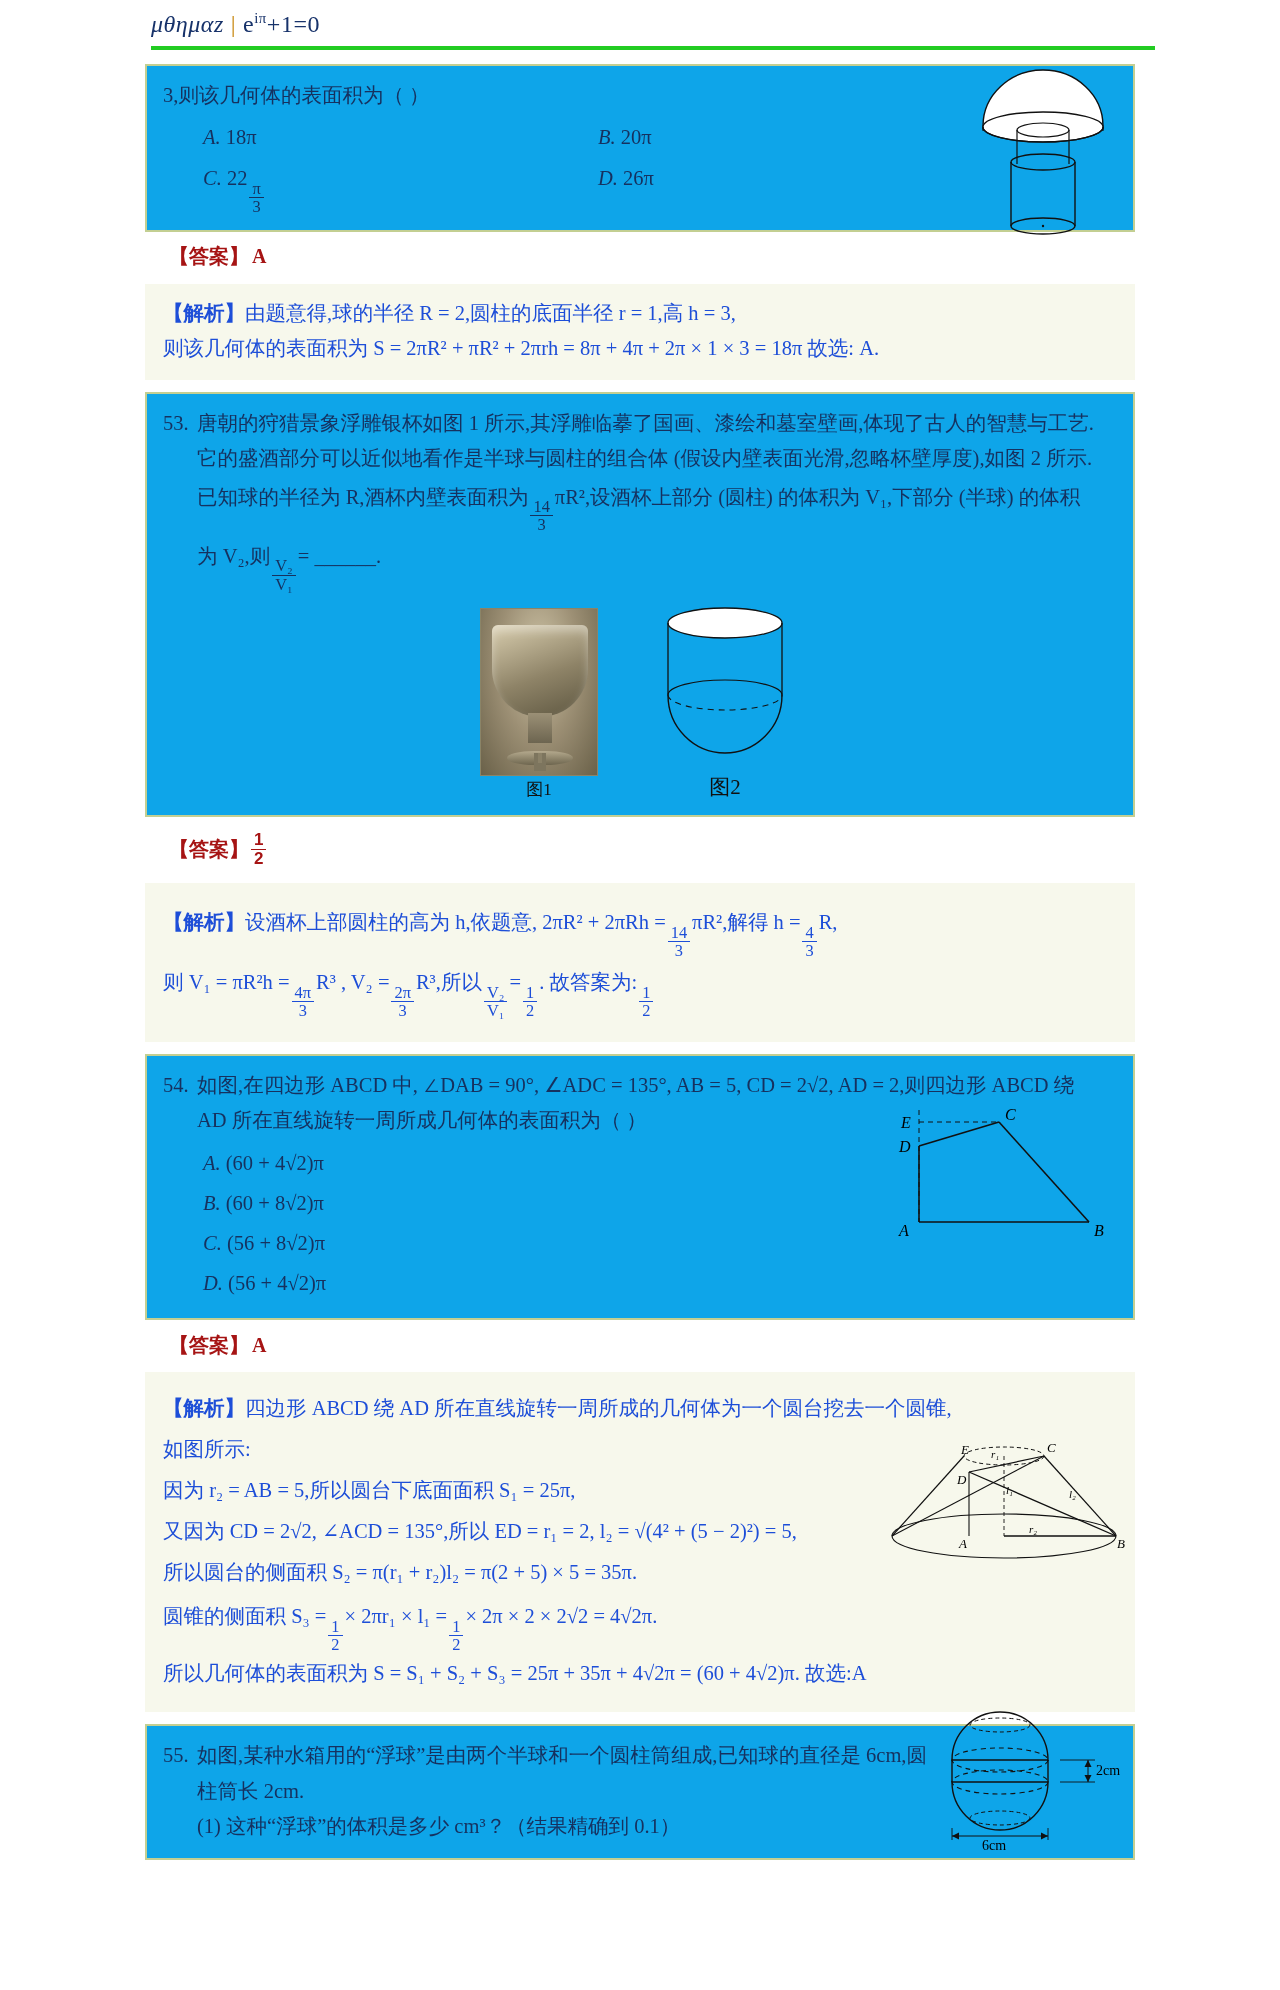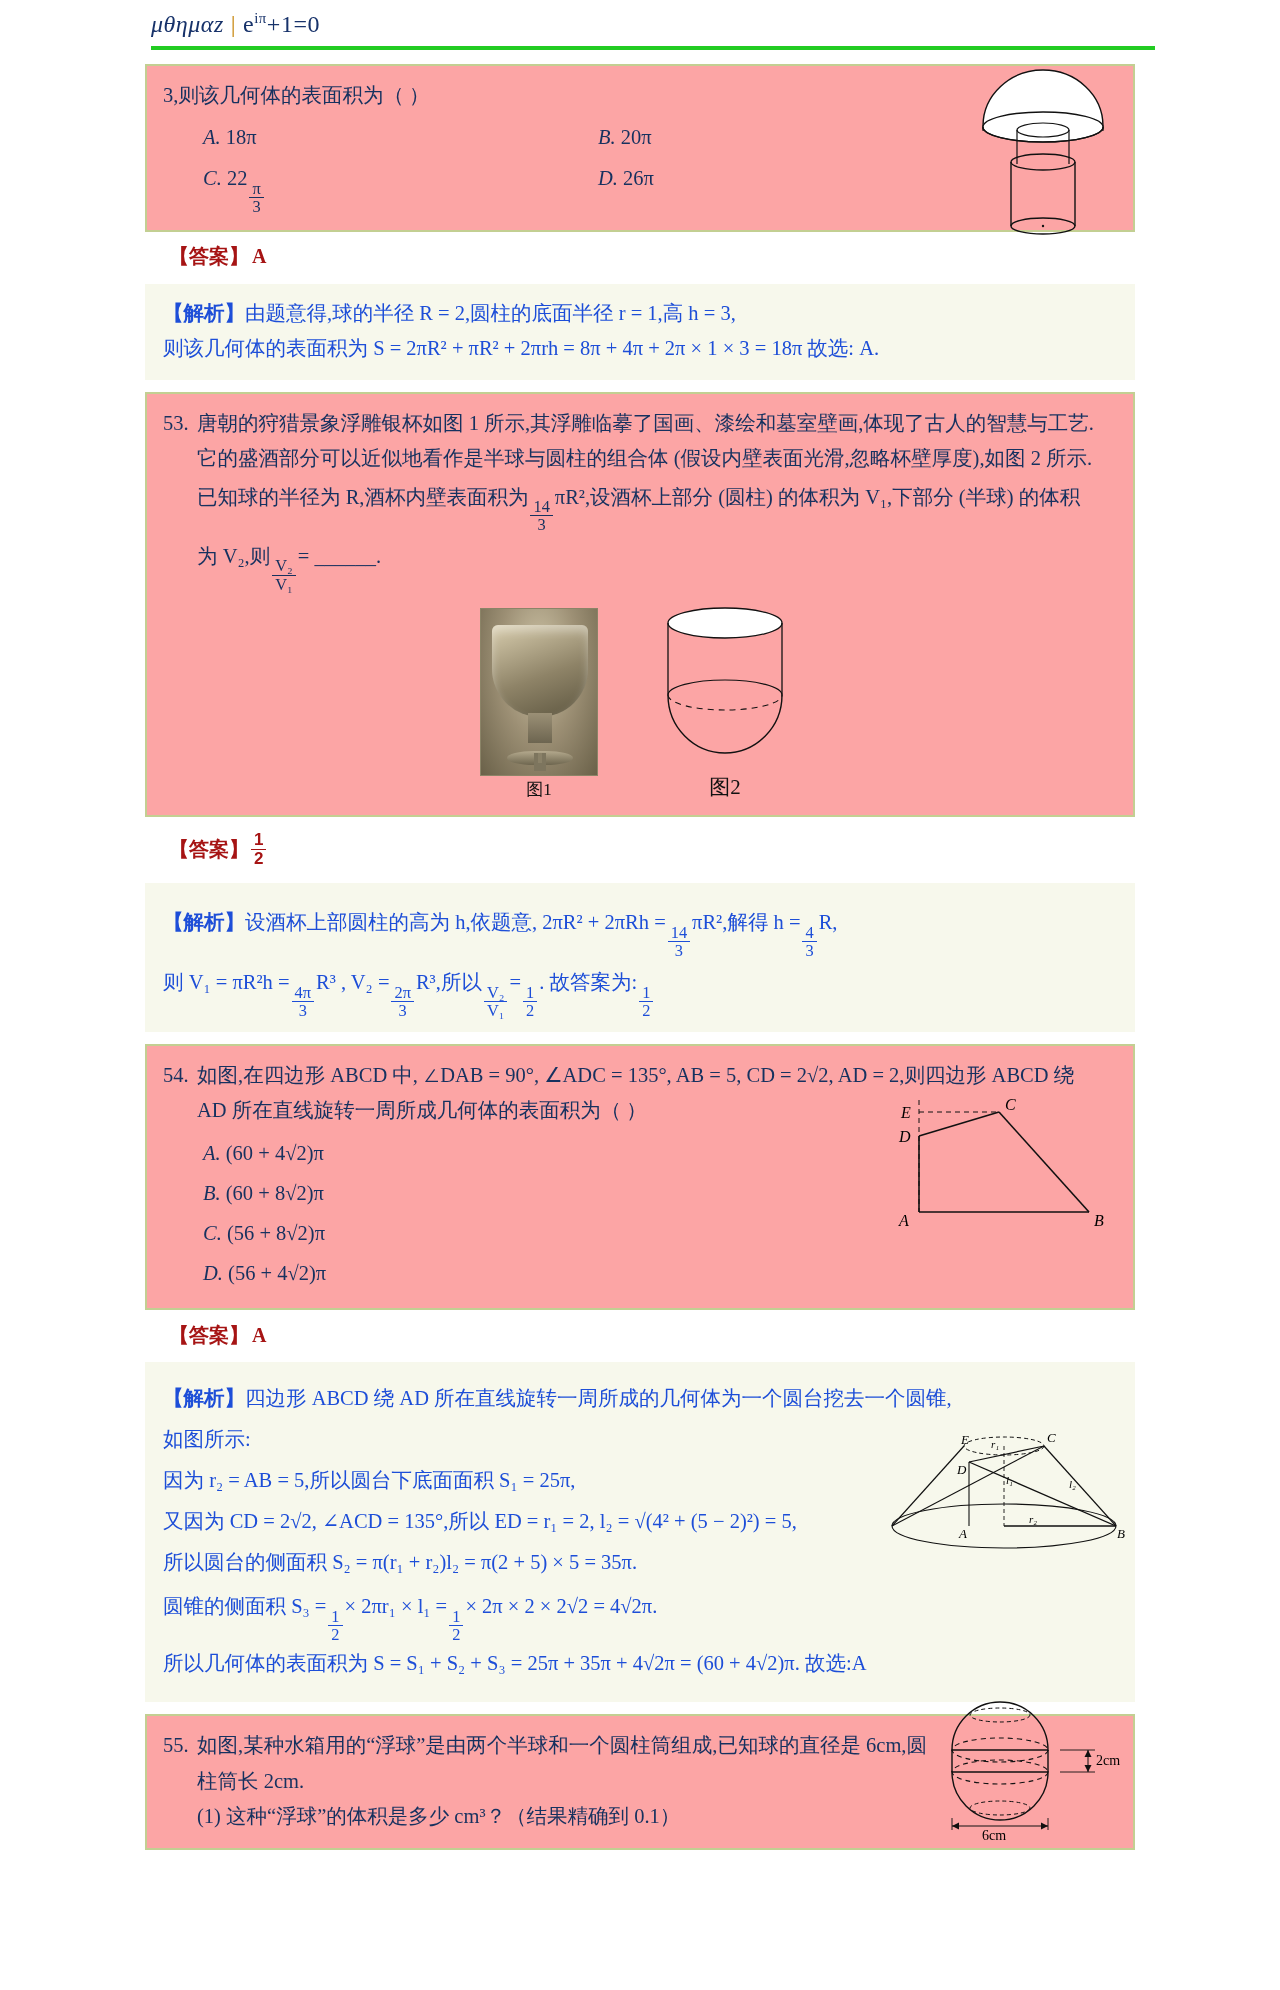--- a/index.html
+++ b/index.html
@@ -33,21 +33,21 @@
   .brand .eq { font-style:normal; font-family:"Liberation Serif",serif; }
   .brand sup { font-size:.62em; vertical-align:super; }
   .header-rule {
     position:absolute; left:26px; right:0; top:36px;
     height:4px; background:#22cc22;
   }
 
   
   .qbox {
     border:2px solid #c3cf92;
-    background:#fca5a5;
+    background:#0ea5e9;
     margin:12px 20px 0 20px;
     padding:12px 16px 14px 16px;
     position:relative;
   }
   .sbox {
     background:#f7f8ec;
     margin:12px 20px 0 20px;
     padding:12px 18px 14px 18px;
     position:relative;
   }
@@ -269,21 +269,21 @@
   </div>
 
   <div class="ansline" style="min-height:44px;">
     <span>【答案】</span>
       <span class="frac red" style="font-size:.85em;">
         <span class="n">1</span>
         <span class="d">2</span>
       </span>
   </div>
 
-  <div class="sbox" style="padding-top:16px;padding-bottom:12px;">
+  <div class="sbox" style="padding-top:16px;padding-bottom:22px;">
     <div class="line" style="line-height:2.3;">
       <b>【解析】</b><span>设酒杯上部圆柱的高为 h,依题意, 2πR² + 2πRh =</span><span class="frac">
           <span class="n">14</span>
           <span class="d">3</span>
         </span><span>πR²,解得 h =</span><span class="frac">
           <span class="n">4</span>
           <span class="d">3</span>
         </span><span>R,</span>
     </div>
     <div class="line" style="line-height:2.3;">

